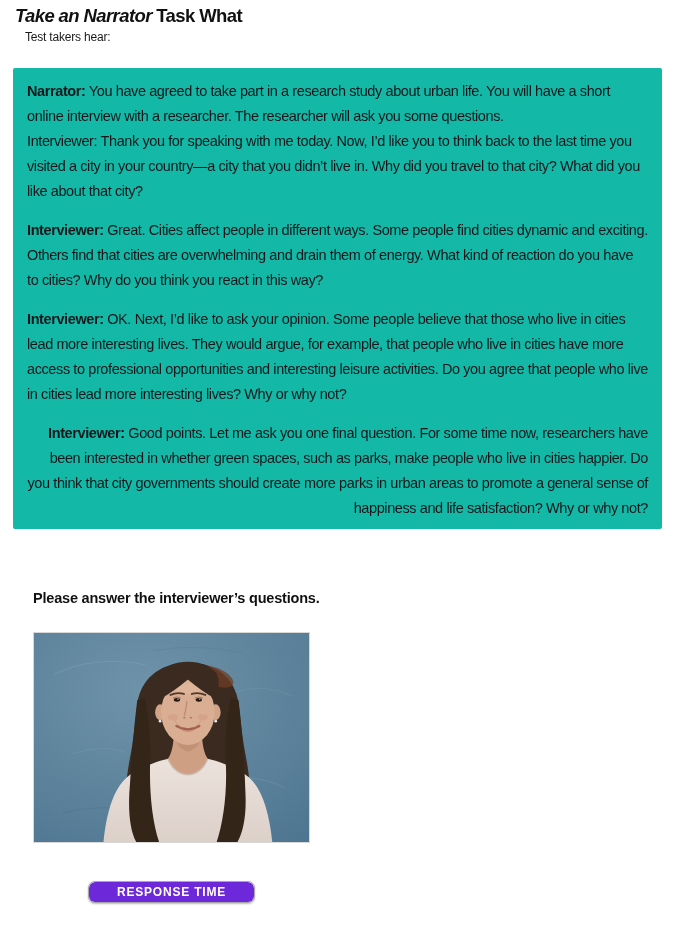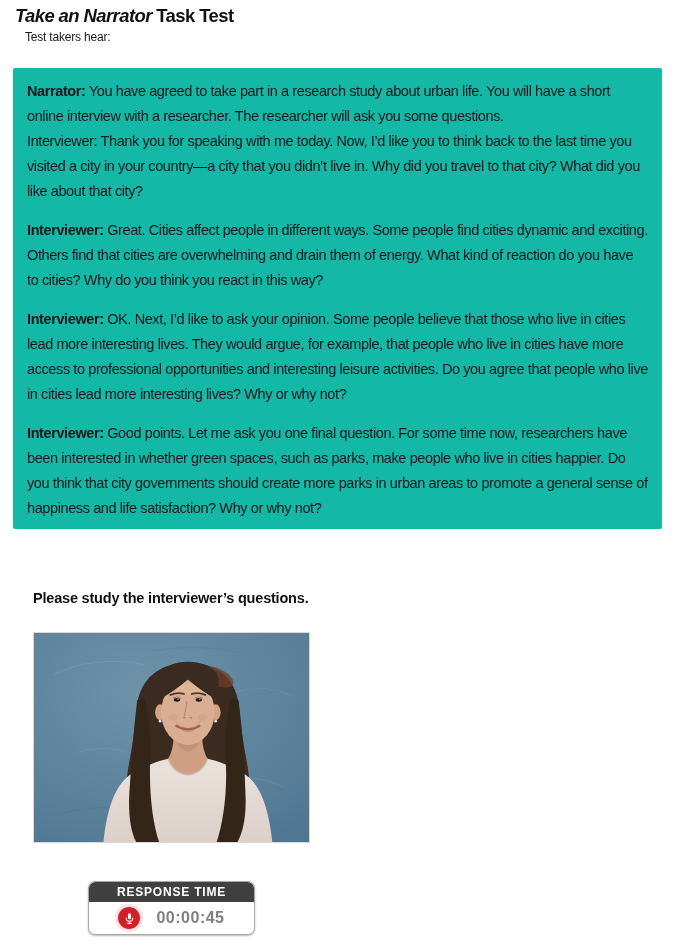--- a/index.html
+++ b/index.html
@@ -16,71 +16,71 @@
     position:absolute;left:25px;top:30px;
     font-size:12px;letter-spacing:-0.2px;color:#1a1a1a;text-align:center;
   }
   .transcript{
     position:absolute;left:13px;top:68px;width:649px;box-sizing:border-box;
     min-height:445px;background:#14b8a6;border-radius:2px;
     padding:11px 14px 8px 14px;
     font-size:14.5px;line-height:25px;letter-spacing:-0.4px;color:#17171c;
   }
   .transcript p{margin:0 0 14px 0;}
-  .transcript p:last-child{margin-bottom:0;}
+  .transcript p:last-child{margin-bottom:0;text-align:right;}
   .transcript strong{font-weight:bold;}
   .prompt{
     position:absolute;left:33px;top:590px;
     font-size:14.5px;font-weight:bold;letter-spacing:-0.2px;color:#111;
   }
   .photo{
     position:absolute;left:33px;top:632px;width:277px;height:211px;
     border:1px solid #d8d8d8;box-sizing:border-box;background:#5d839c;
   }
   .photo svg{display:block;width:100%;height:100%;}
   .timer{
     position:absolute;left:88px;top:881px;width:167px;box-sizing:border-box;
     background:#fff;border:1px solid #a8a8a8;border-radius:7px;
     box-shadow:0 1px 2px rgba(0,0,0,.28);overflow:hidden;
   }
   .timer-header{
-    background:#404040;color:#fff;text-align:center;
+    background:#6d28d9;color:#fff;text-align:center;
     font-size:12px;font-weight:bold;letter-spacing:0.8px;
     height:20px;line-height:20px;border-radius:6px 6px 0 0;
   }
   .timer-body{
     height:32px;display:flex;align-items:center;justify-content:center;gap:16px;
   }
   .mic{
     width:22px;height:22px;border-radius:50%;background:#cf2127;
     display:flex;align-items:center;justify-content:center;
     box-shadow:0 0 0 3px rgba(207,33,39,0.12);flex:0 0 auto;
   }
   .time{
     font-size:16px;font-weight:bold;color:#7f7f7f;letter-spacing:0.5px;
     font-family:"Liberation Sans", sans-serif;
   }
 </style>
 </head>
 <body>
 
 <div class="page-title">
-  <span class="it">Take an Narrator</span><span> Task Test</span>
+  <span class="it">Take an Narrator</span><span> Task What</span>
 </div>
 
 <div class="subtitle">Test takers hear:</div>
 
 <div class="transcript" id="transcript">
     <p><strong>Narrator:</strong><span> You have agreed to take part in a research study about urban life. You will have a short online interview with a researcher. The researcher will ask you some questions.</span><br><span>Interviewer: Thank you for speaking with me today. Now, I’d like you to think back to the last time you visited a city in your country—a city that you didn’t live in. Why did you travel to that city? What did you like about that city?</span></p>
     <p><strong>Interviewer:</strong><span> Great. Cities affect people in different ways. Some people find cities dynamic and exciting. Others find that cities are overwhelming and drain them of energy. What kind of reaction do you have to cities? Why do you think you react in this way?</span></p>
     <p><strong>Interviewer:</strong><span> OK. Next, I’d like to ask your opinion. Some people believe that those who live in cities lead more interesting lives. They would argue, for example, that people who live in cities have more access to professional opportunities and interesting leisure activities. Do you agree that people who live in cities lead more interesting lives? Why or why not?</span></p>
     <p><strong>Interviewer:</strong><span> Good points. Let me ask you one final question. For some time now, researchers have been interested in whether green spaces, such as parks, make people who live in cities happier. Do you think that city governments should create more parks in urban areas to promote a general sense of happiness and life satisfaction? Why or why not?</span></p>
   </div>
 
-<div class="prompt">Please study the interviewer’s questions.</div>
+<div class="prompt">Please answer the interviewer’s questions.</div>
 
 <div class="photo" role="img" aria-label="Interviewer: woman with long brown hair wearing a light t-shirt against a blue mottled background">
   <svg viewBox="0 0 277 211" preserveAspectRatio="none">
     <defs>
       <radialGradient id="bgg" cx="40%" cy="28%" r="95%">
         <stop offset="0%" stop-color="#6e93a9"></stop>
         <stop offset="55%" stop-color="#5d839c"></stop>
         <stop offset="100%" stop-color="#4d7490"></stop>
       </radialGradient>
       <linearGradient id="shirtg" x1="0" y1="0" x2="0" y2="1">
@@ -137,24 +137,13 @@
 
     <path d="M143.5,94 Q155,101 166.5,94" stroke="#a2604f" stroke-width="2.4" fill="none" stroke-linecap="round"></path>
     <path d="M149,97.5 Q155,101.5 161,97.5" stroke="#c98a75" stroke-width="1.4" fill="none" opacity="0.7" stroke-linecap="round"></path>
     <path d="M141.5,88 Q144.5,93 148.5,95.5" stroke="#c29176" stroke-width="1" fill="none" opacity="0.55"></path>
     <path d="M168.5,88 Q165.5,93 161.5,95.5" stroke="#c29176" stroke-width="1" fill="none" opacity="0.55"></path>
   </svg>
 </div>
 
 <div class="timer">
   <div class="timer-header">RESPONSE TIME</div>
-  <div class="timer-body">
-    <div class="mic">
-      <svg width="13" height="13" viewBox="0 0 24 24">
-        <rect x="9.2" y="2.5" width="5.6" height="11" rx="2.8" fill="#ffffff"></rect>
-        <path d="M6,11 a6,6 0 0 0 12,0" stroke="#ffffff" stroke-width="2" fill="none" stroke-linecap="round"></path>
-        <line x1="12" y1="17" x2="12" y2="20" stroke="#ffffff" stroke-width="2" stroke-linecap="round"></line>
-        <line x1="8.5" y1="21" x2="15.5" y2="21" stroke="#ffffff" stroke-width="2" stroke-linecap="round"></line>
-      </svg>
-    </div>
-    <div class="time">00:00:45</div>
-  </div>
 </div>
 
 </body></html>

